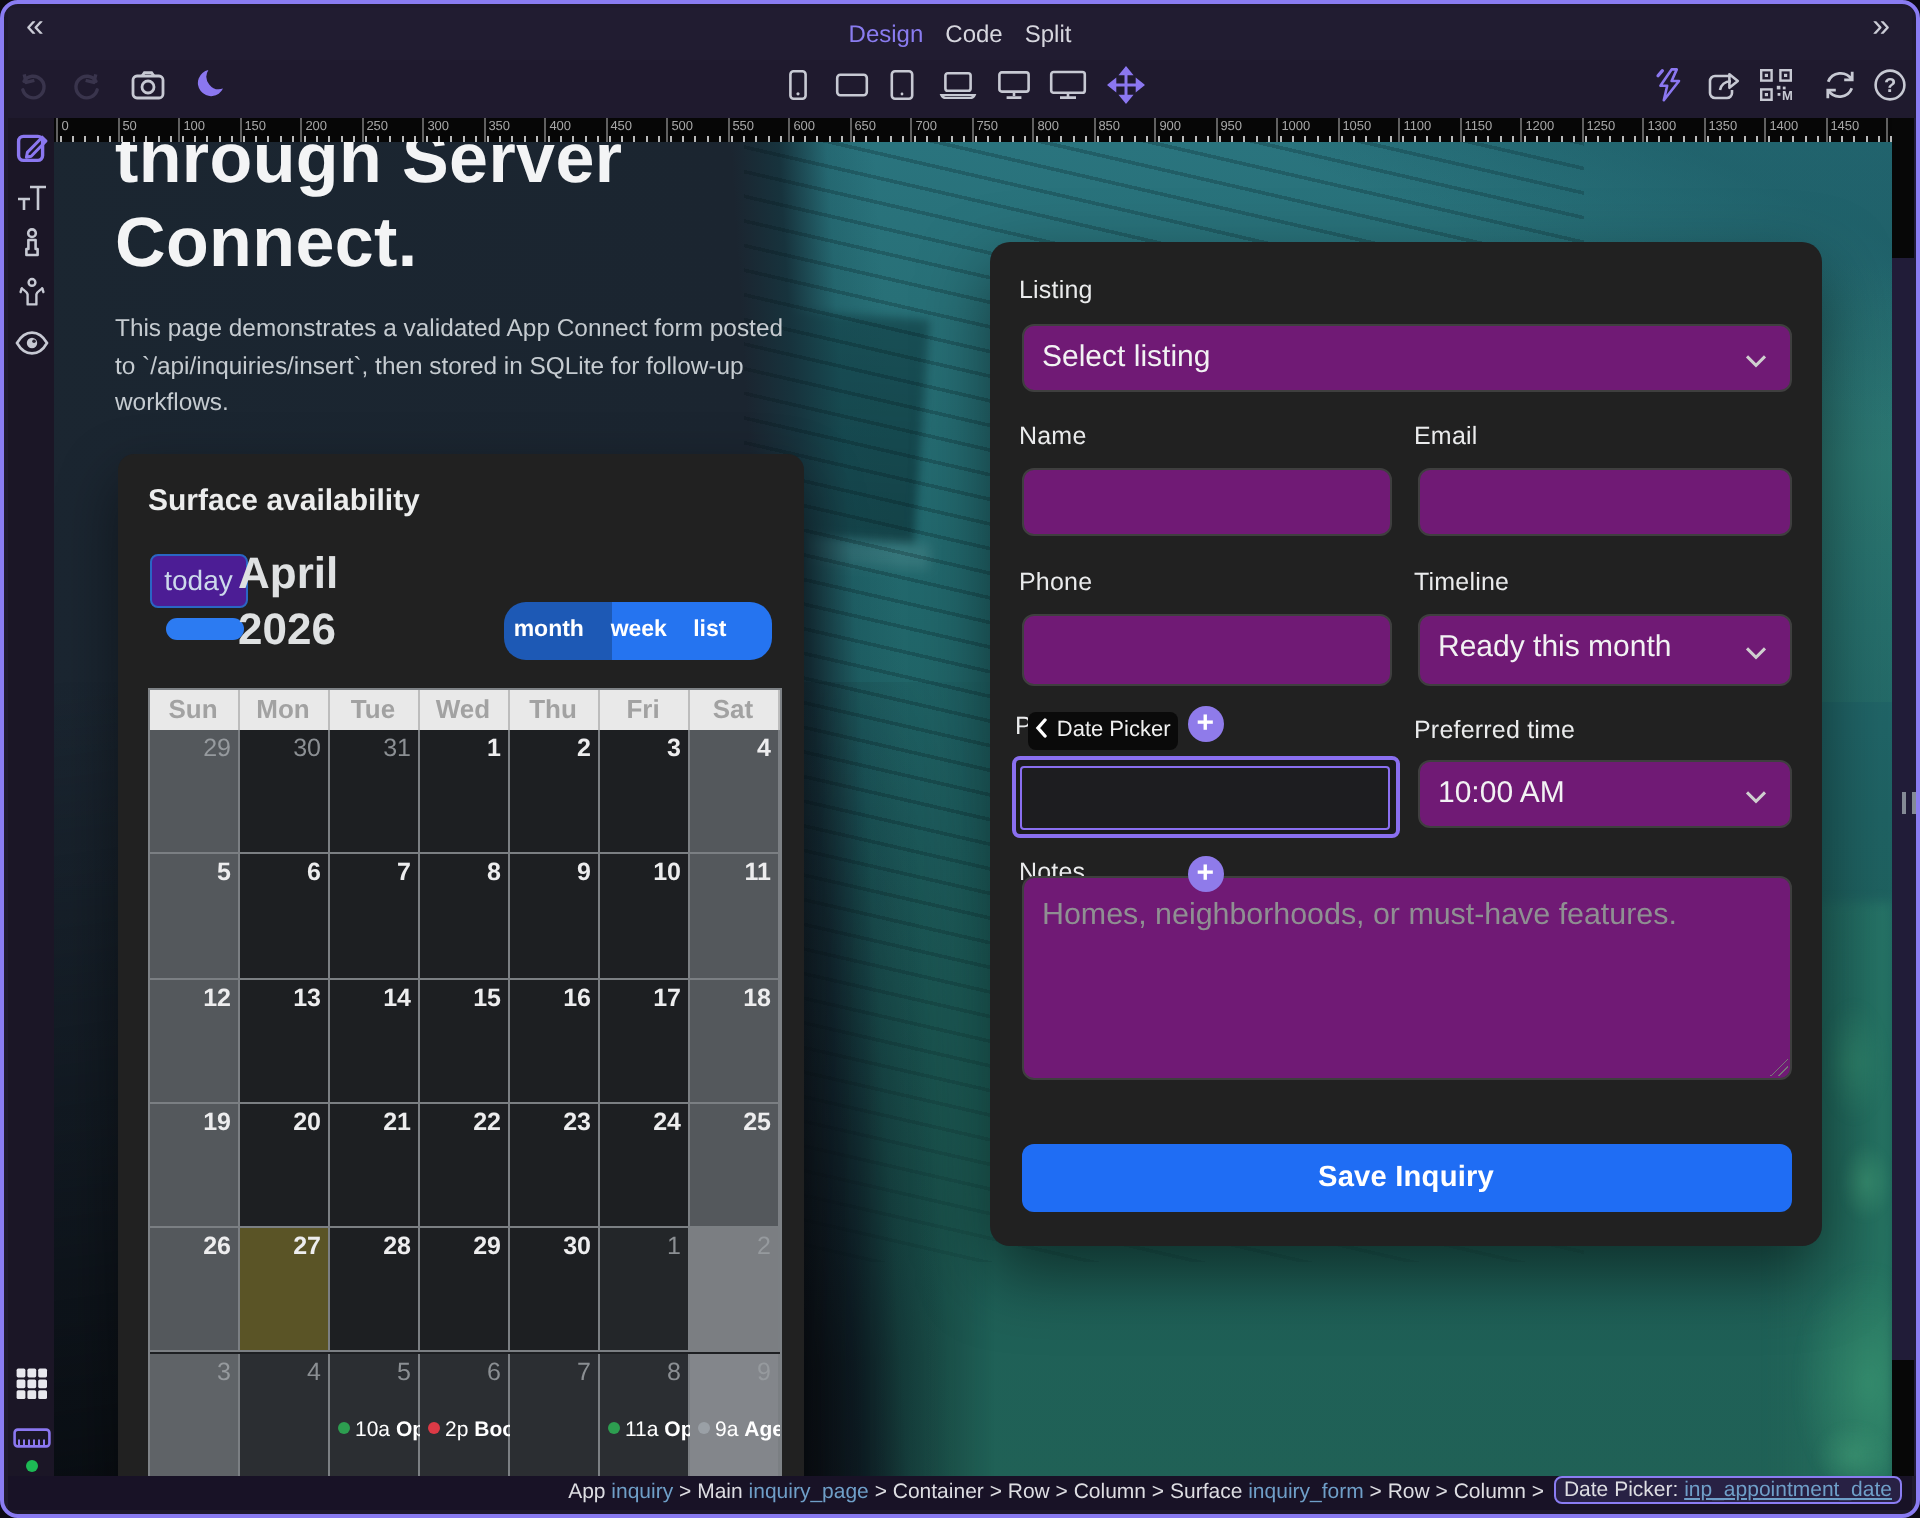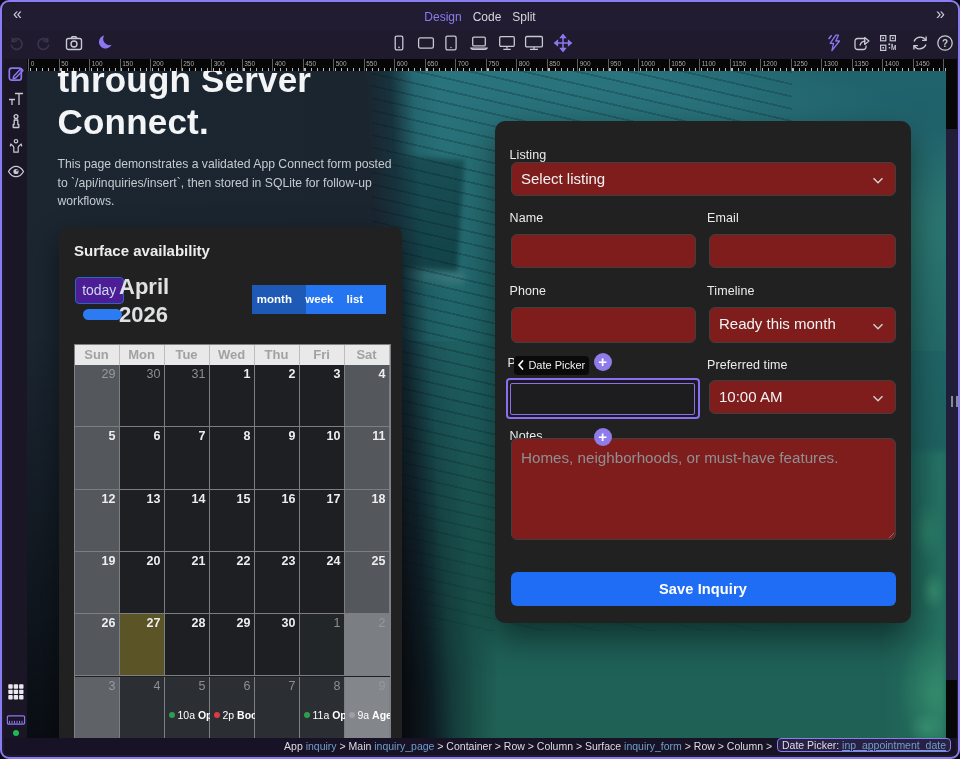--- a/index.html
+++ b/index.html
@@ -41,40 +41,40 @@
 .bglayer{position:absolute;pointer-events:none}
 
 #hgroup{position:absolute;left:30.5px;top:-12.4px;color:#f3f4f5;font-size:35px;line-height:42.5px;font-weight:bold;letter-spacing:0.2px}
 #para{position:absolute;left:30.5px;top:84px;color:#c5cbd0;font-size:12.2px;line-height:18.7px}
 
 #cal{position:absolute;left:32px;top:156px;width:343px;height:620px;background:#212121;border-radius:8px;box-shadow:0 12px 30px rgba(0,0,0,.45)}
 #cal h3{position:absolute;left:15px;top:15.5px;font-size:15px;line-height:15px;color:#eceded;font-weight:bold}
 #btnToday{position:absolute;left:15.5px;top:50px;width:49.5px;height:27px;background:#4c1d95;border:1px solid #2a66c4;border-radius:4px;color:#ccd9eb;font-size:14px;text-align:center;line-height:25px}
 #pill{position:absolute;left:24px;top:82px;width:39px;height:11px;border-radius:6px;background:#2c7bf2}
 #mtitle{position:absolute;left:60px;top:46px;width:132px;text-align:left;font-size:22px;line-height:27.5px;font-weight:bold;color:#dfe1e2}
-#views{position:absolute;left:193.4px;top:58px;width:134px;height:29px;border-radius:0;overflow:hidden;font-size:11.5px;font-weight:bold;color:#fff;background:linear-gradient(90deg,#1d59b5 0 54px,#2574f0 54px 100%)}
+#views{position:absolute;left:193.4px;top:74px;width:134px;height:29px;border-radius:11px;overflow:hidden;font-size:11.5px;font-weight:bold;color:#fff;background:linear-gradient(90deg,#1d59b5 0 54px,#2574f0 54px 100%)}
 #views div{position:absolute;top:0;height:29px;line-height:29px;text-align:center}
 #vm{left:0;width:44px}
 #vw{left:44.5px;width:45px}
 #vl{left:80px;width:45px}
 
 #tbl{position:absolute;left:14.5px;top:116.5px;width:317px;height:434px;border:1px solid #7e8286}
 #thead{position:absolute;left:0;top:0;width:315px;height:20px;background:#e9e9e9}
 .hc{position:absolute;top:0;width:45px;height:20px;line-height:20px;text-align:center;font-size:13px;font-weight:bold;color:#a2a2a2;border-right:1px solid #bdbdbd}
 #tbody{position:absolute;left:0;top:20.5px;width:315px;height:414px;background:#1d1f22}
 .cell{position:absolute;width:45px;height:62.3px;background:#1d1f22;border-right:1px solid #7b7f83;border-bottom:1px solid #7b7f83}
 .cell .n{position:absolute;right:3px;top:2px;font-size:12.5px;font-weight:600;color:#ededee}
 .cell .dim{color:#8b8f93;font-weight:400}
 .cell .dim2{color:#969a9e;font-weight:400}
 .ev{position:absolute;left:4px;top:32px;width:41px;overflow:hidden;white-space:nowrap;font-size:10.5px;color:#fff}
 .ev .dot{display:inline-block;width:6px;height:6px;border-radius:50%;margin-right:3px;vertical-align:0.5px}
 
 #form{position:absolute;left:468px;top:50px;width:415.5px;height:502px;background:#212121;border-radius:10px;box-shadow:0 14px 34px rgba(0,0,0,.5)}
 .flabel{position:absolute;font-size:12.5px;line-height:12px;font-weight:normal;color:#eaebec;letter-spacing:0.1px}
-.fctl{position:absolute;background:#7f1d1d;border:1px solid #3f3f3f;border-radius:6px}
+.fctl{position:absolute;background:#701a75;border:1px solid #3f3f3f;border-radius:6px}
 .fsel{color:#f2f2f3;font-size:15px;line-height:32px;padding-left:9.5px}
 #dpbadge{position:absolute;left:18.8px;top:235px;width:75px;height:19px;background:#0a0a0a;border-radius:4px;color:#f0f0f0;font-size:11px;line-height:19px;text-align:center;z-index:3}
 #dpplus1{left:98.7px;top:232.2px}
 #dpplus2{left:98.7px;top:306.5px}
 .plus{position:absolute;width:18px;height:18px;border-radius:50%;background:#8f7bea;color:#fff;font-size:15px;font-weight:bold;line-height:17.5px;text-align:center;z-index:3}
 #dpinput{position:absolute;left:10.5px;top:257px;width:194px;height:41px;border:2px solid #8a6ff0;border-radius:4px;background:#1b1b1e}
 #dpinput .inner{position:absolute;inset:2.5px;border:1px solid #8a6ff0;border-radius:2px;background:#1d1d20}
 #ta{color:#8f9092;font-size:15.2px;padding:9px 9.5px;line-height:19px}
 #resz{position:absolute;right:1px;bottom:1px;width:9px;height:9px;background:
  linear-gradient(135deg,transparent 0 50%,#777 50% 55%,transparent 55% 70%,#777 70% 75%,transparent 75%)}
@@ -410,21 +410,21 @@
               <div class="ev"><span class="dot" style="background:#2d9e50"></span><span class="et">11a <b>Ope</b></span></div>
             </div>
             <div class="cell" style="left:270px;top:311.5px;background:#83868b">
               <div class="n dim2">9</div>
               <div class="ev"><span class="dot" style="background:#9aa0a6"></span><span class="et">9a <b>Age</b></span></div>
             </div>
           </div>
       </div>
     </div>
     <div id="form">
-<div class="flabel" style="left:14.5px;top:28px">Listing</div>
+<div class="flabel" style="left:14.5px;top:18px">Listing</div>
 <div class="fctl fsel" style="left:15.5px;top:41px;width:385px;height:34px">Select listing<svg width="12" height="7" viewBox="0 0 12 7" style="position:absolute;right:11px;top:14px">
             <path d="M1.5 1.2 6 5.7 10.5 1.2" fill="none" stroke="#cfcfcf" stroke-width="1.5"></path>
           </svg></div>
 <div class="flabel" style="left:14.5px;top:91px">Name</div>
 <div class="flabel" style="left:212px;top:91px">Email</div>
 <div class="fctl" style="left:15.5px;top:113px;width:185.5px;height:34px"></div>
 <div class="fctl" style="left:213.5px;top:113px;width:187px;height:34px"></div>
 <div class="flabel" style="left:14.5px;top:163.5px">Phone</div>
 <div class="flabel" style="left:212px;top:163.5px">Timeline</div>
 <div class="fctl" style="left:15.5px;top:186px;width:185.5px;height:36px"></div>

